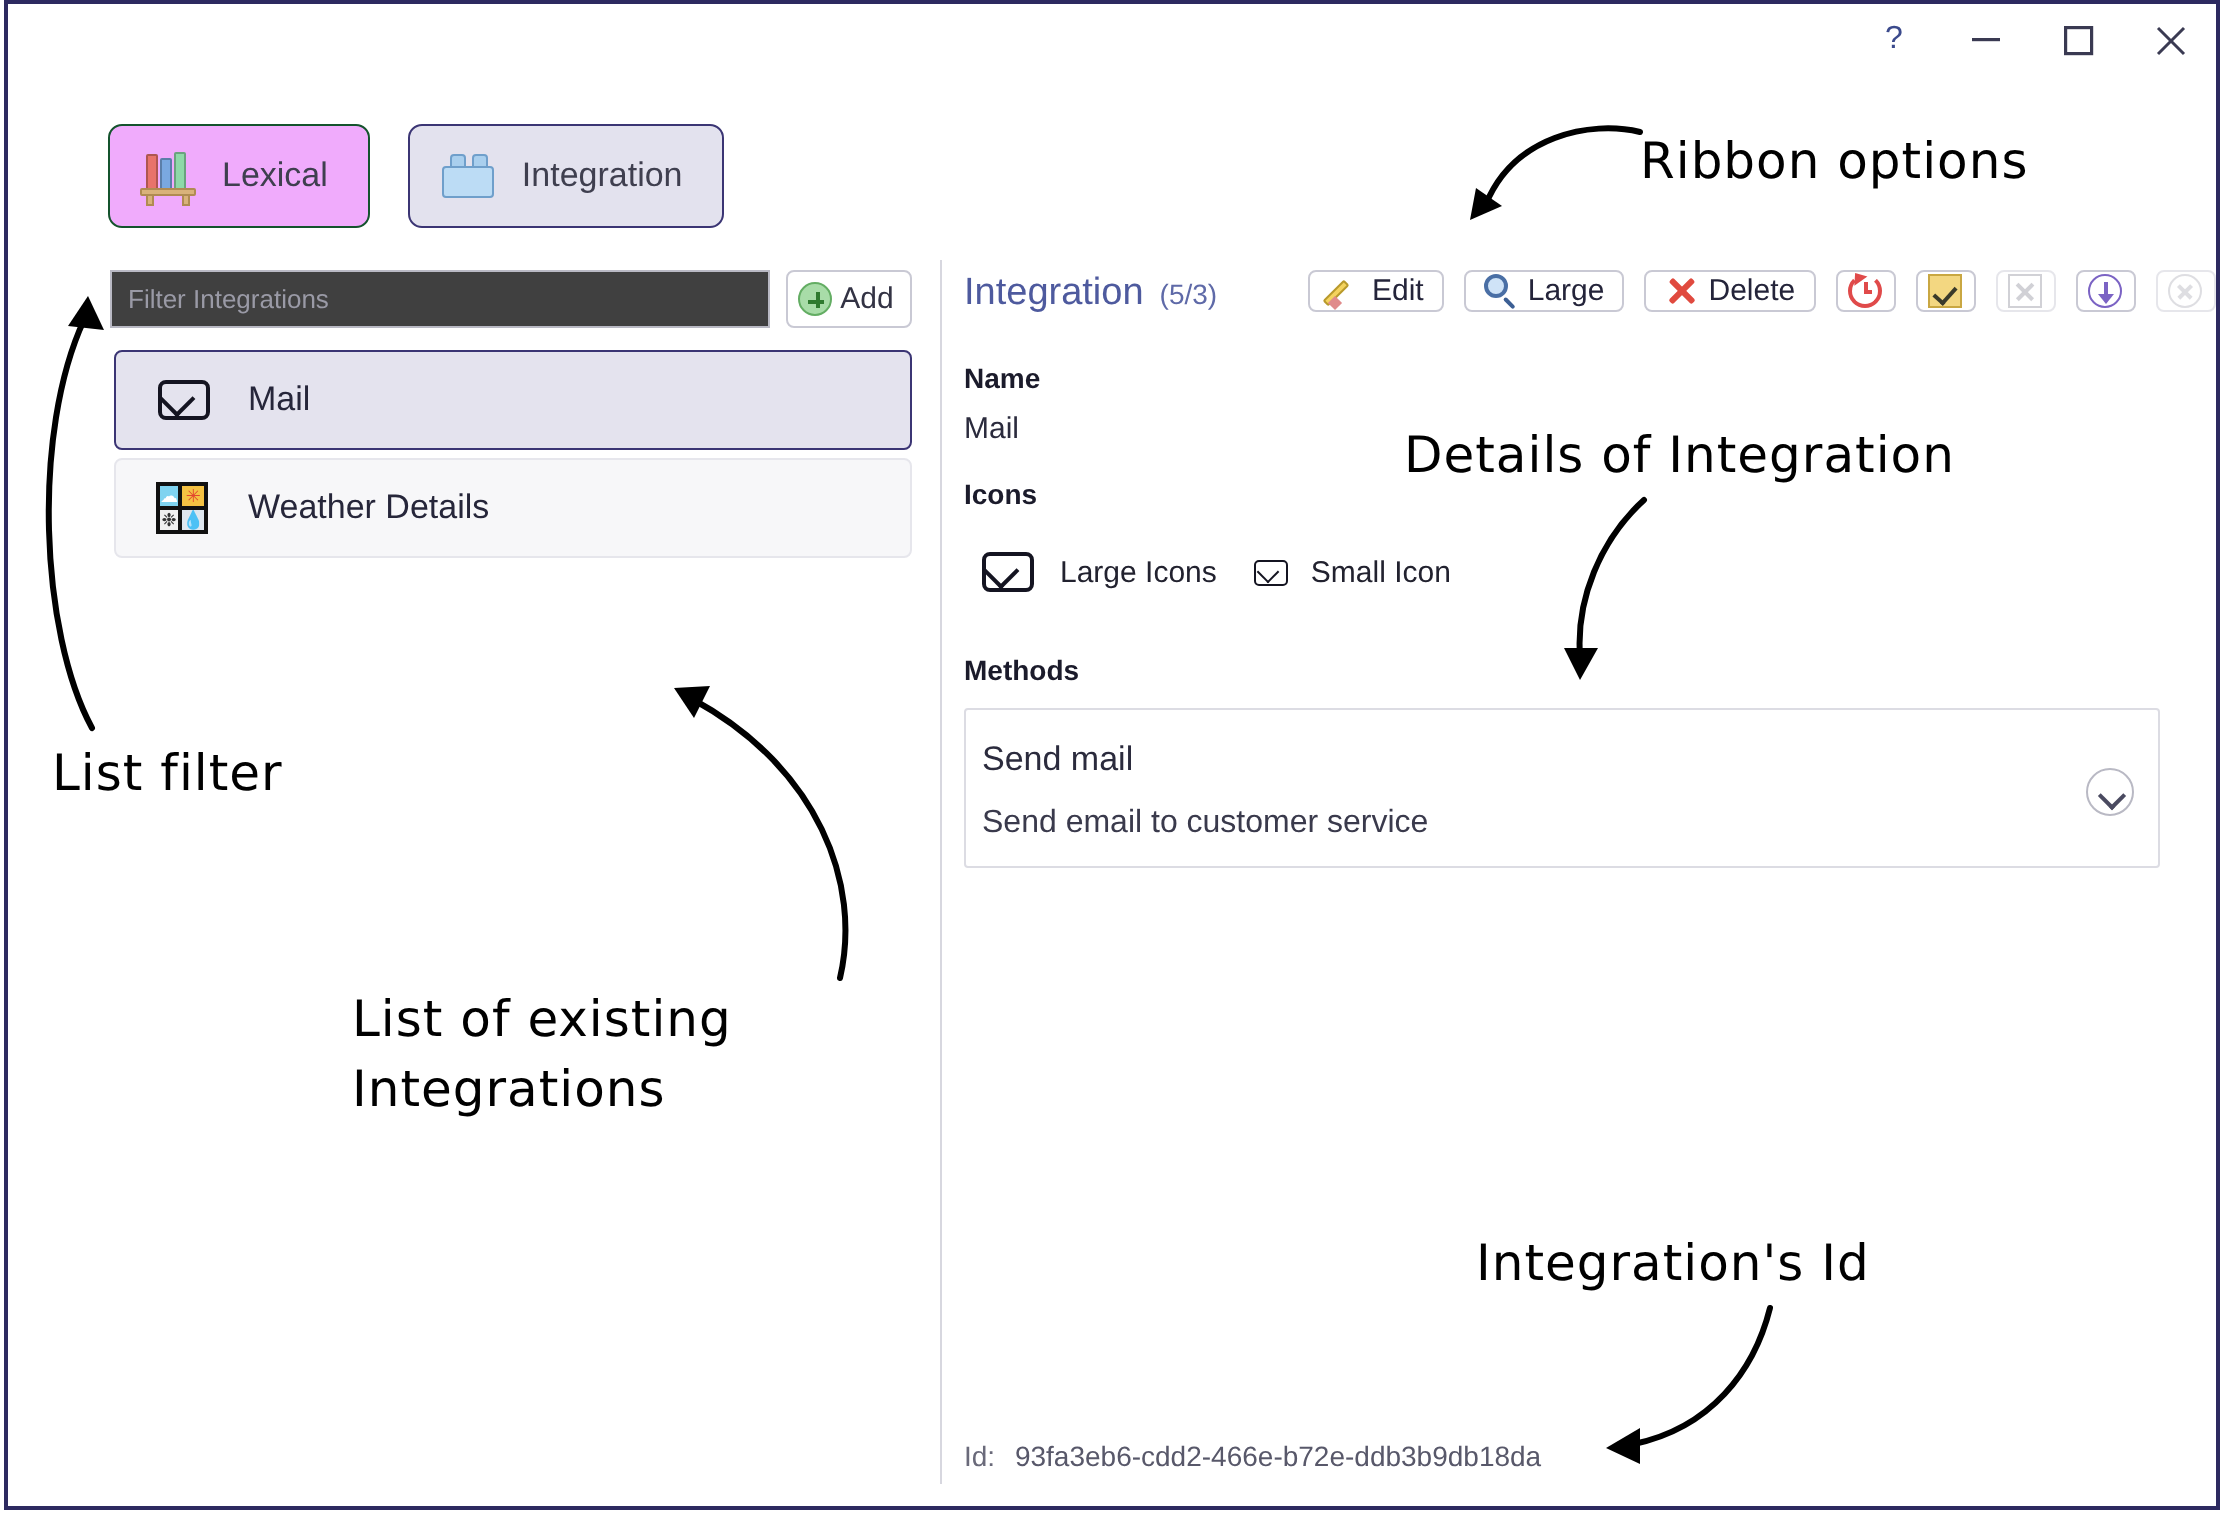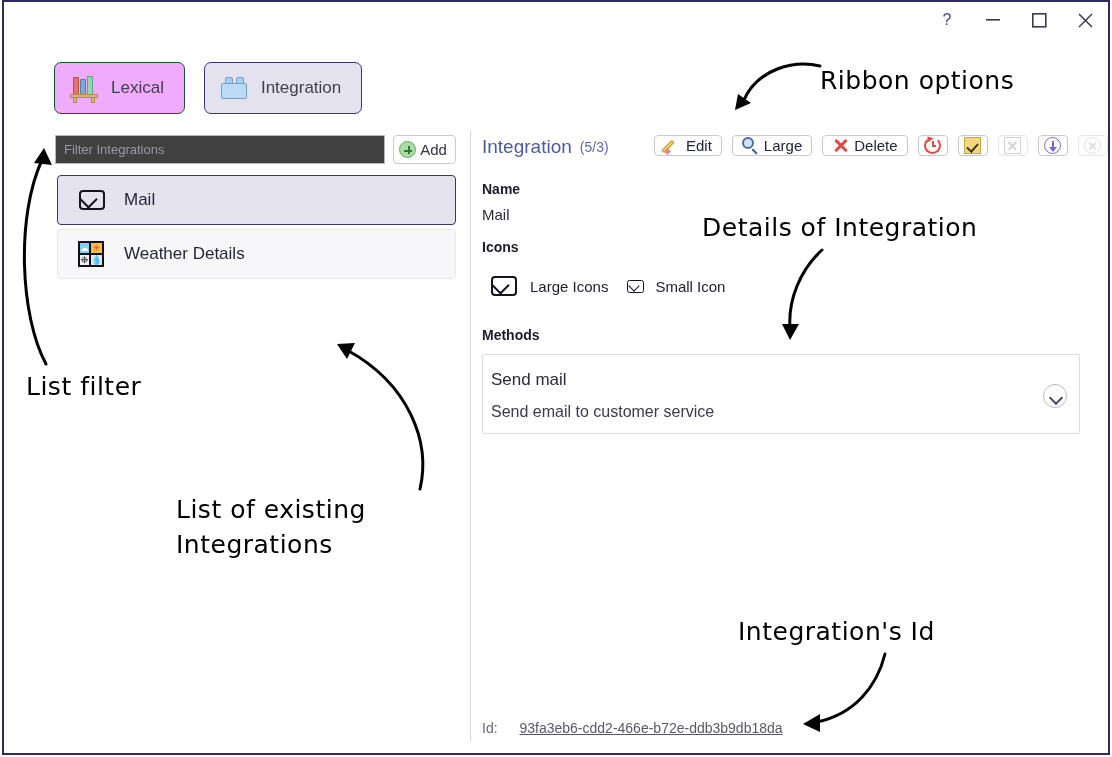--- a/index.html
+++ b/index.html
@@ -352,21 +352,21 @@
   <div class="field-label" style="left:478px; top:325px;">Methods</div>
 
   <div class="method-card">
     <div class="method-title">Send mail</div>
     <div class="method-desc">Send email to customer service</div>
     <div class="chev"></div>
   </div>
 
   <div class="id-line">
     <span>Id:</span>
-    <span class="id-val" style="margin-left:18px;text-decoration:underline;">93fa3eb6-cdd2-466e-b72e-ddb3b9db18da</span>
+    <span class="id-val" style="margin-left:6px;">93fa3eb6-cdd2-466e-b72e-ddb3b9db18da</span>
   </div>
 </div>
 
 <div class="anno anno-txt" style="left:820px; top:42px;margin-top:24px;">Ribbon options</div>
 <svg class="arrow" style="left:725px; top:58px;" width="100" height="60">
   <path d="M95 8 C 70 2, 32 10, 18 44" stroke="#000" stroke-width="3" fill="none" stroke-linecap="round"></path>
   <path d="M10 52 L 13 36 L 26 45 Z" fill="#000"></path>
 </svg>
 
 <div class="anno anno-txt" style="left:702px; top:213px;">Details of Integration</div>

